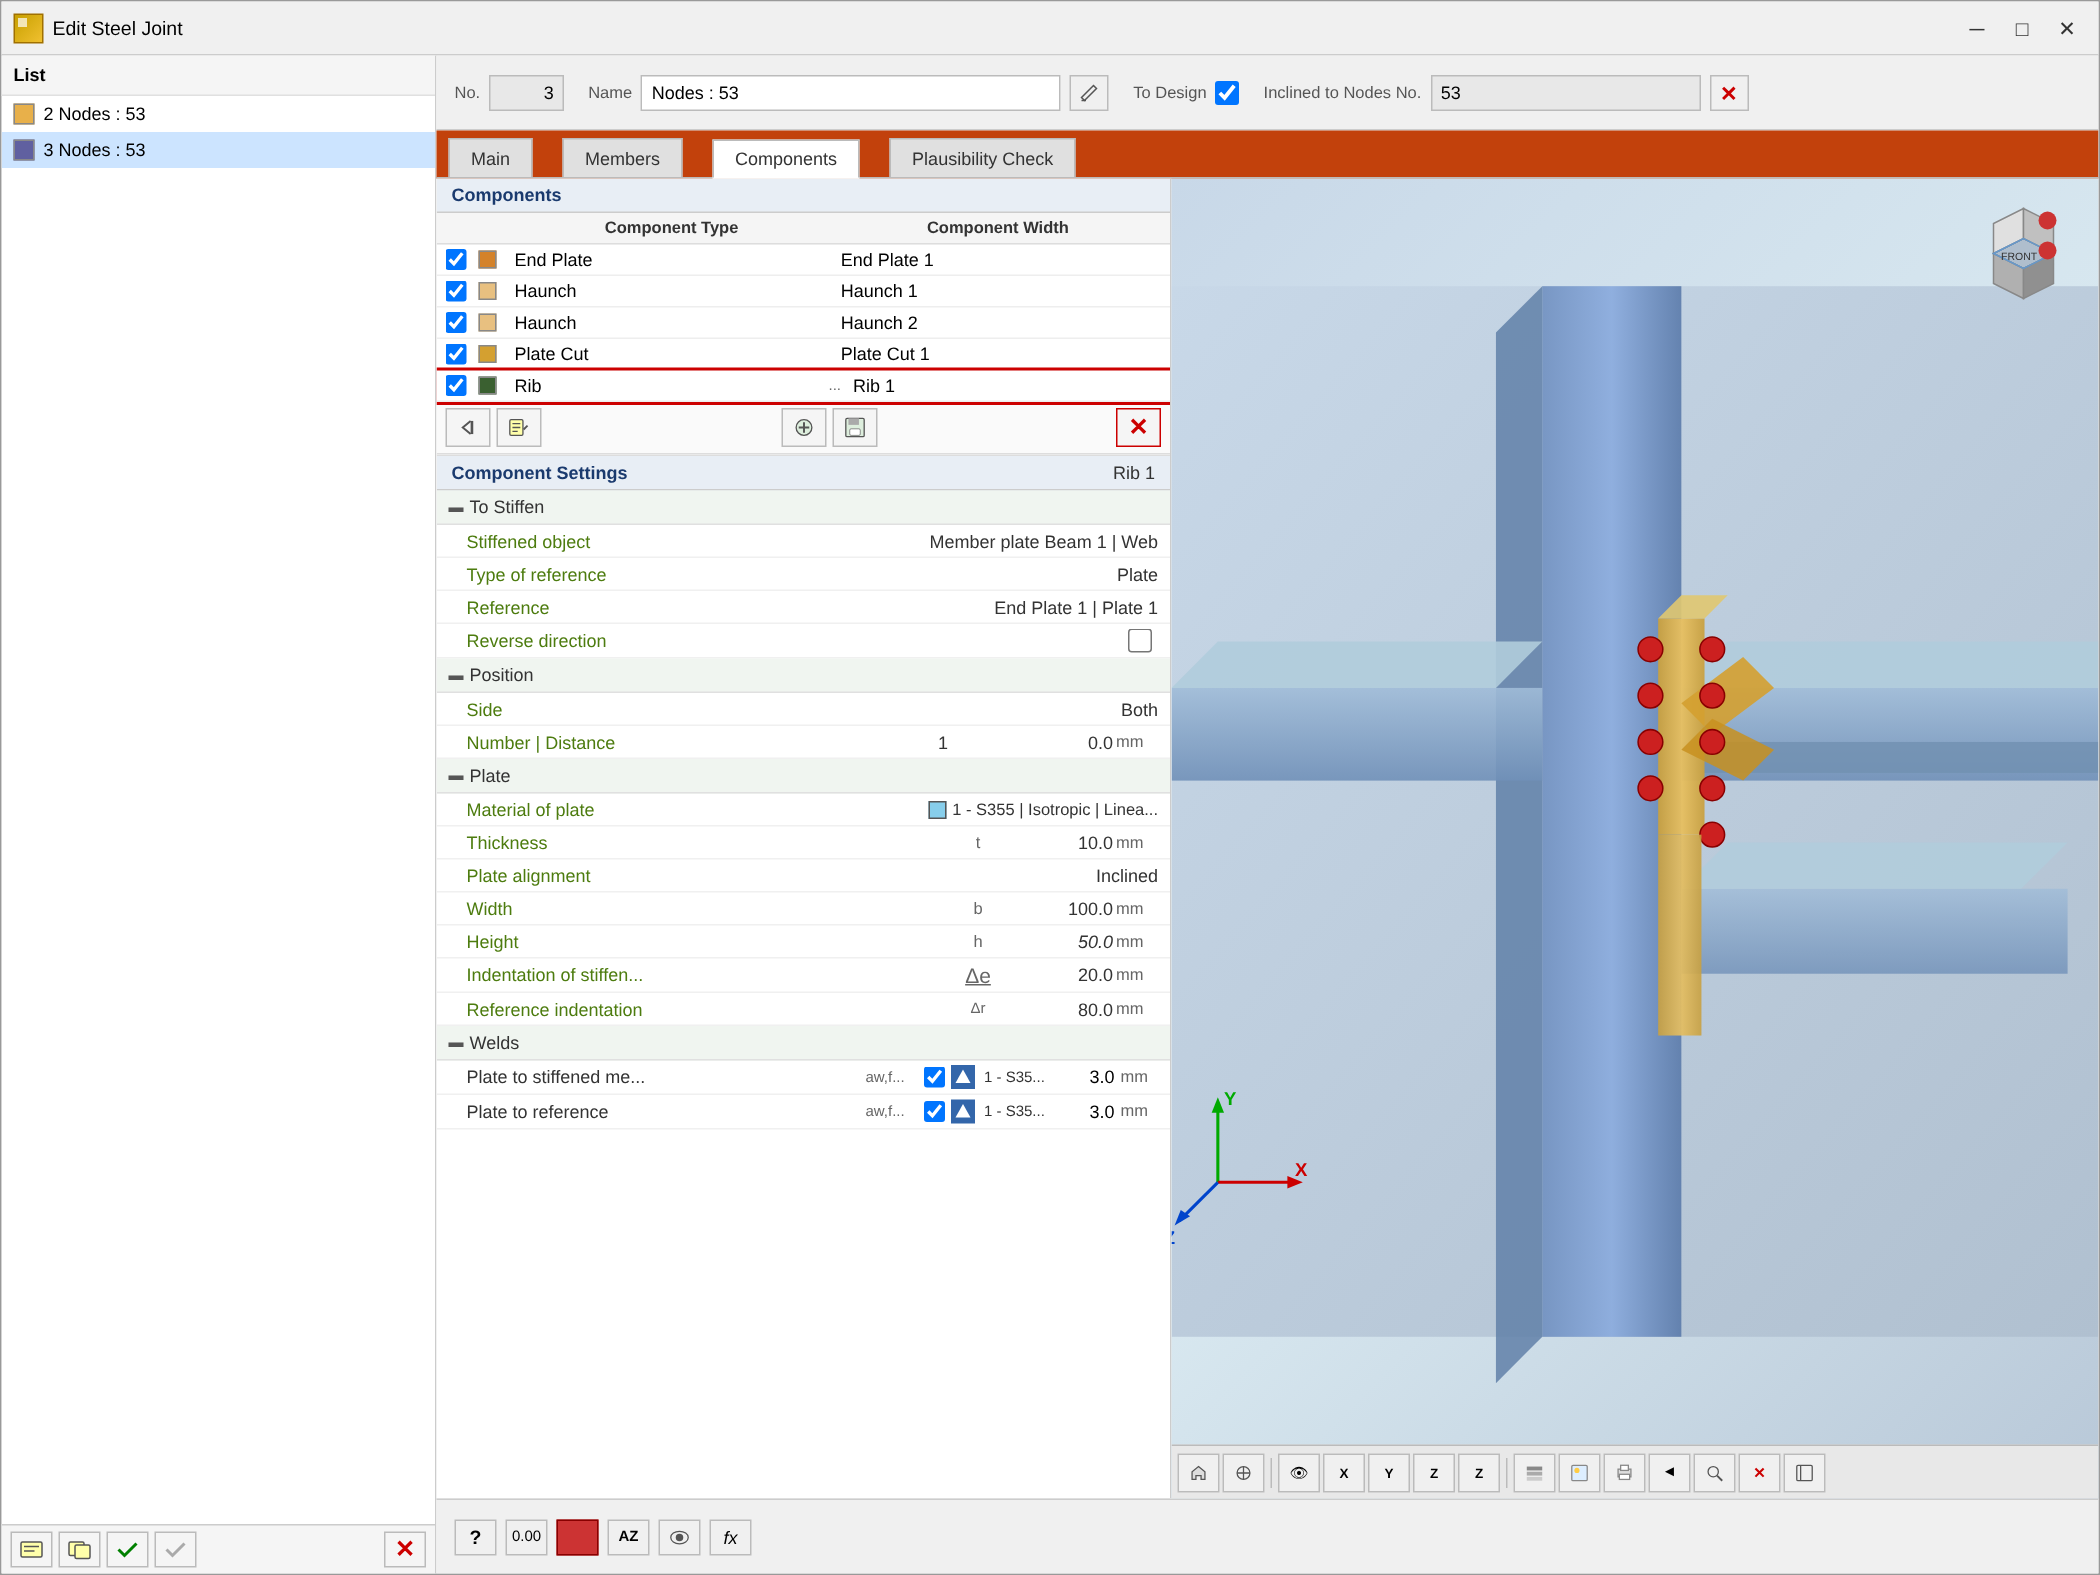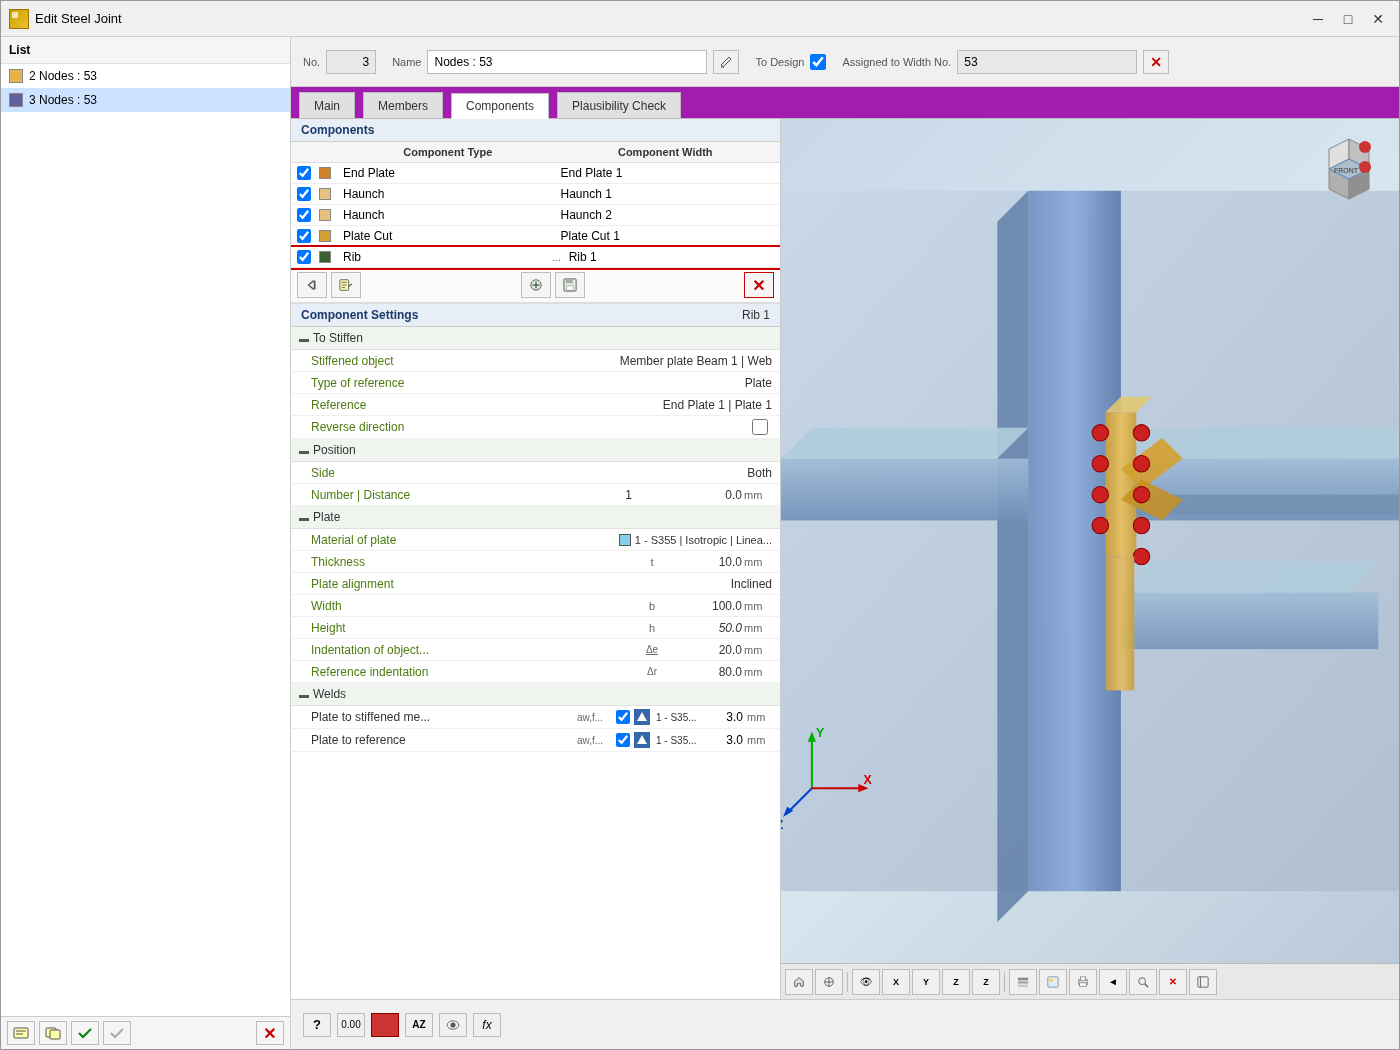--- a/index.html
+++ b/index.html
@@ -40,21 +40,21 @@
     .field-input.no-num { width: 50px; text-align: right; background: #e8e8e8; }
     .field-input.name-input { width: 280px; }
     .field-checkbox { width: 16px; height: 16px; }
     .field-input.nodes-input { width: 280px; background: #e8e8e8; }
     .edit-btn { width: 26px; height: 24px; border: 1px solid #bbb; background: #f0f0f0; cursor: pointer; display: flex; align-items: center; justify-content: center; }
     .clear-btn { width: 26px; height: 24px; border: 1px solid #bbb; background: #f0f0f0; cursor: pointer; display: flex; align-items: center; justify-content: center; color: #cc0000; font-weight: bold; }
     .to-design-group { display: flex; align-items: center; gap: 6px; }
     .assigned-group { display: flex; align-items: center; gap: 6px; flex: 1; }
 
     
-    .tabs-bar { background: #a21caf; border-bottom: 1px solid #bbb; padding: 0 8px; display: flex; align-items: flex-end; gap: 8px; height: 32px; }
+    .tabs-bar { background: #c2410c; border-bottom: 1px solid #bbb; padding: 0 8px; display: flex; align-items: flex-end; gap: 20px; height: 32px; }
     .tab { padding: 4px 14px; border: 1px solid #bbb; border-bottom: none; cursor: pointer; font-size: 12px; background: #e0e0e0; color: #333; height: 26px; display: flex; align-items: center; }
     .tab.active { background: #fff; border-bottom: 1px solid #fff; font-weight: normal; z-index: 1; margin-bottom: -1px; }
 
     
     .content-split { flex: 1; display: flex; overflow: hidden; }
     
     
     .config-panel { width: 490px; background: #fff; border-right: 1px solid #ccc; display: flex; flex-direction: column; overflow: hidden; }
     
     
@@ -207,21 +207,21 @@
               <path d="M2 10 L10 2 L12 4 L4 12 Z" stroke="#555" stroke-width="1" fill="none"></path>
               <line x1="2" y1="12" x2="5" y2="12" stroke="#555" stroke-width="1"></line>
             </svg>
           </button>
         </div>
         <div class="to-design-group">
           <span class="field-label">To Design</span>
           <input type="checkbox" class="field-checkbox" checked="" style="">
         </div>
         <div class="assigned-group">
-          <span class="field-label">Assigned to Width No.</span>
+          <span class="field-label">Inclined to Nodes No.</span>
           <input type="text" class="field-input nodes-input" value="53" readonly="" style="background: rgb(232, 232, 232); width: 180px;">
           <button class="clear-btn" style="font-size:14px;color:#cc0000;">✕</button>
         </div>
       </div>
 
       <div class="tabs-bar">
         <div class="tab">
           <span>Main</span>
         </div>
         <div class="tab">
@@ -414,22 +414,22 @@
                 <span class="settings-row-value" style="text-align:right;">100.0</span>
                 <span class="settings-row-unit2">mm</span>
               </div>
               <div class="settings-row">
                 <span class="settings-row-label">Height</span>
                 <span class="settings-row-unit">h</span>
                 <span class="settings-row-value" style="text-align:right;font-style:italic;">50.0</span>
                 <span class="settings-row-unit2">mm</span>
               </div>
               <div class="settings-row">
-                <span class="settings-row-label">Indentation of object...</span>
-                <span class="settings-row-unit" style="font-size:10px;text-decoration:underline;">Δe</span>
+                <span class="settings-row-label">Indentation of stiffen...</span>
+                <span class="settings-row-unit" style="font-size:14px;text-decoration:underline;">Δe</span>
                 <span class="settings-row-value" style="text-align:right;">20.0</span>
                 <span class="settings-row-unit2">mm</span>
               </div>
               <div class="settings-row">
                 <span class="settings-row-label">Reference indentation</span>
                 <span class="settings-row-unit" style="font-size:10px;">Δr</span>
                 <span class="settings-row-value" style="text-align:right;">80.0</span>
                 <span class="settings-row-unit2">mm</span>
               </div>
             </div>

